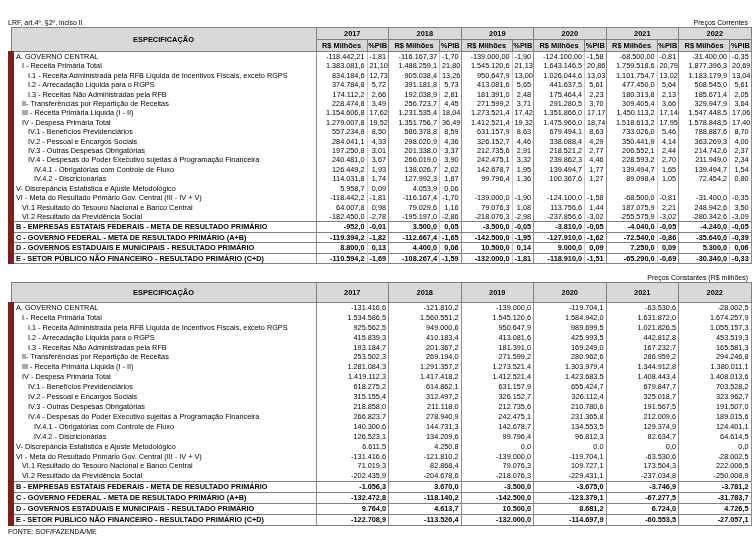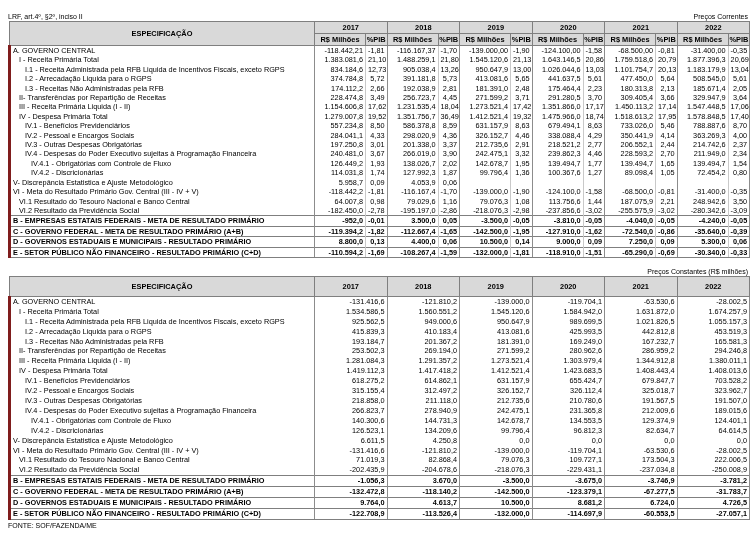--- a/index.html
+++ b/index.html
@@ -1,29 +1,29 @@
 <!DOCTYPE html>
 <html><head>
 <meta charset="utf-8">
 <style>
   html,body{margin:0;padding:0;background:#ffffff;}
   body{width:756px;height:560px;font-family:"Liberation Sans",sans-serif;color:#000;overflow:hidden;}
-  .sheet{padding:7px 8px 0 8px;}
+  .sheet{padding:13px 8px 0 8px;}
   .noteband{display:flex;justify-content:space-between;align-items:flex-end;font-size:7px;height:13px;margin-bottom:1px;}
   .noteband .right{font-size:7px;}
   .band2{display:flex;justify-content:flex-end;font-size:7px;height:12px;align-items:flex-end;margin-top:5px;margin-bottom:1px;}
   table{border-collapse:collapse;table-layout:fixed;width:740px;}
   th{background:#d9d9d9;font-weight:bold;border:1px solid #7f7f7f;padding:0;font-size:7.4px;text-align:center;}
   .t1 thead tr{height:12px;}
   .t2 thead tr{height:20px;}
   td{padding:0 2px;font-size:7.3px;white-space:nowrap;overflow:hidden;border-left:1px solid #c9c9c9;}
   .t1 td{line-height:9.4px;}
   .t2 td{line-height:9.9px;}
   td.num{text-align:right;}
-  td.label{text-align:left;border-left:3px solid #7f1d1d;}
+  td.label{text-align:left;border-left:6px solid #7f1d1d;}
   td.grp{border-left:1px solid #8c8c8c;}
   td:last-child{border-right:1px solid #8c8c8c;}
   tr.bold td{font-weight:bold;border-top:1px solid #7f7f7f;}
   tbody tr:last-child td{border-bottom:1px solid #7f7f7f;}
   .fonte{font-size:7px;margin-top:2px;}
 </style>
 </head>
 <body>
 
 <div class="sheet">
@@ -109,21 +109,21 @@
           <td class="label" style="padding-left: 14px;">I.1 - Receita Administrada pela RFB Liquida de Incentivos Fiscais, exceto RGPS</td>
           <td class="num grp">834.184,6</td>
           <td class="num">12,73</td>
           <td class="num grp">905.038,4</td>
           <td class="num">13,26</td>
           <td class="num grp">950.647,9</td>
           <td class="num">13,00</td>
           <td class="num grp">1.026.044,6</td>
           <td class="num">13,03</td>
           <td class="num grp">1.101.754,7</td>
-          <td class="num">20,13</td>
+          <td class="num">13,02</td>
           <td class="num grp">1.183.179,9</td>
           <td class="num">13,04</td>
         </tr>
         <tr>
           <td class="label" style="padding-left: 14px;">I.2 - Arrecadação Liquida para o RGPS</td>
           <td class="num grp">374.784,8</td>
           <td class="num">5,72</td>
           <td class="num grp">391.181,8</td>
           <td class="num">5,73</td>
           <td class="num grp">413.081,6</td>

